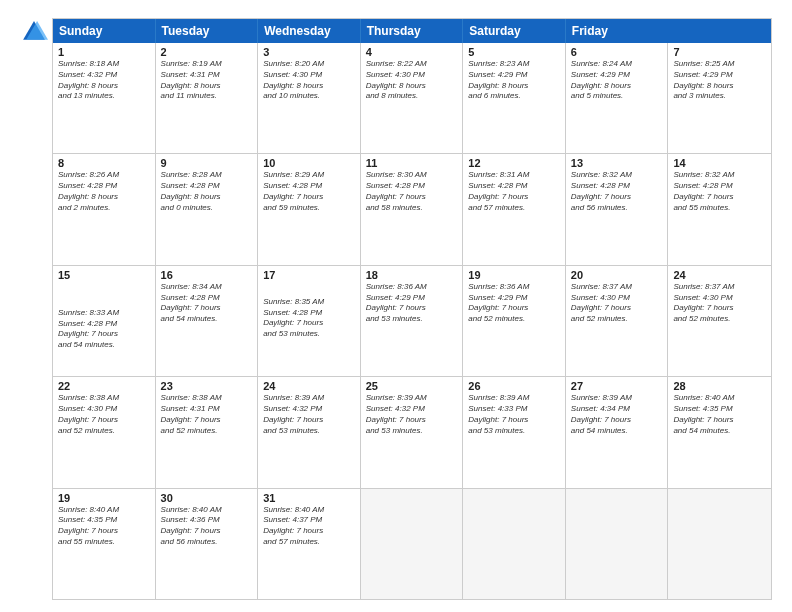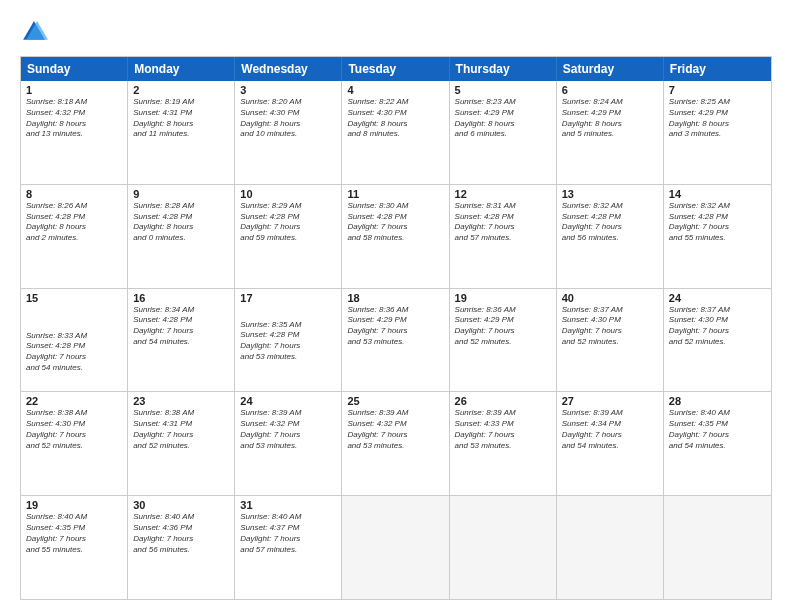--- a/index.html
+++ b/index.html
@@ -8,21 +8,21 @@
       background: #fff;
       width: 792px;
       height: 612px;
       overflow: hidden;
     }
     .page {
       width: 792px;
       height: 612px;
       padding: 18px 20px 12px 20px;
       display: flex;
-      flex-direction: column;
+      flex-direction: row;
     }
     .header {
       display: flex;
       justify-content: space-between;
       align-items: flex-start;
       margin-bottom: 10px;
     }
     .logo {
       display: flex;
       align-items: center;
@@ -127,23 +127,22 @@
     </div>
     <div class="title-block">
       <div class="month-title"></div>
       <div class="location-title"></div>
     </div>
   </div>
 
   <div class="calendar">
     <div class="cal-header" id="cal-header">
         <div class="cal-header-cell">Sunday</div>
-        <div class="cal-header-cell">Monday</div>
+        <div class="cal-header-cell">Tuesday</div>
         <div class="cal-header-cell">Wednesday</div>
-        <div class="cal-header-cell">Tuesday</div>
         <div class="cal-header-cell">Thursday</div>
         <div class="cal-header-cell">Saturday</div>
         <div class="cal-header-cell">Friday</div>
       </div>
     <div class="cal-body" id="cal-body">
         <div class="cal-row">
           <div class="cal-cell">
             <span class="day-num">1</span>
             <div class="cell-text" style="white-space: pre-line;">Sunrise: 8:18 AM
 Sunset: 4:32 PM
@@ -274,21 +273,21 @@
 and 53 minutes.</div>
           </div>
           <div class="cal-cell">
             <span class="day-num">19</span>
             <div class="cell-text" style="white-space: pre-line;">Sunrise: 8:36 AM
 Sunset: 4:29 PM
 Daylight: 7 hours
 and 52 minutes.</div>
           </div>
           <div class="cal-cell">
-            <span class="day-num">40</span>
+            <span class="day-num">20</span>
             <div class="cell-text" style="white-space: pre-line;">Sunrise: 8:37 AM
 Sunset: 4:30 PM
 Daylight: 7 hours
 and 52 minutes.</div>
           </div>
           <div class="cal-cell">
             <span class="day-num">24</span>
             <div class="cell-text" style="white-space: pre-line;">Sunrise: 8:37 AM
 Sunset: 4:30 PM
 Daylight: 7 hours

